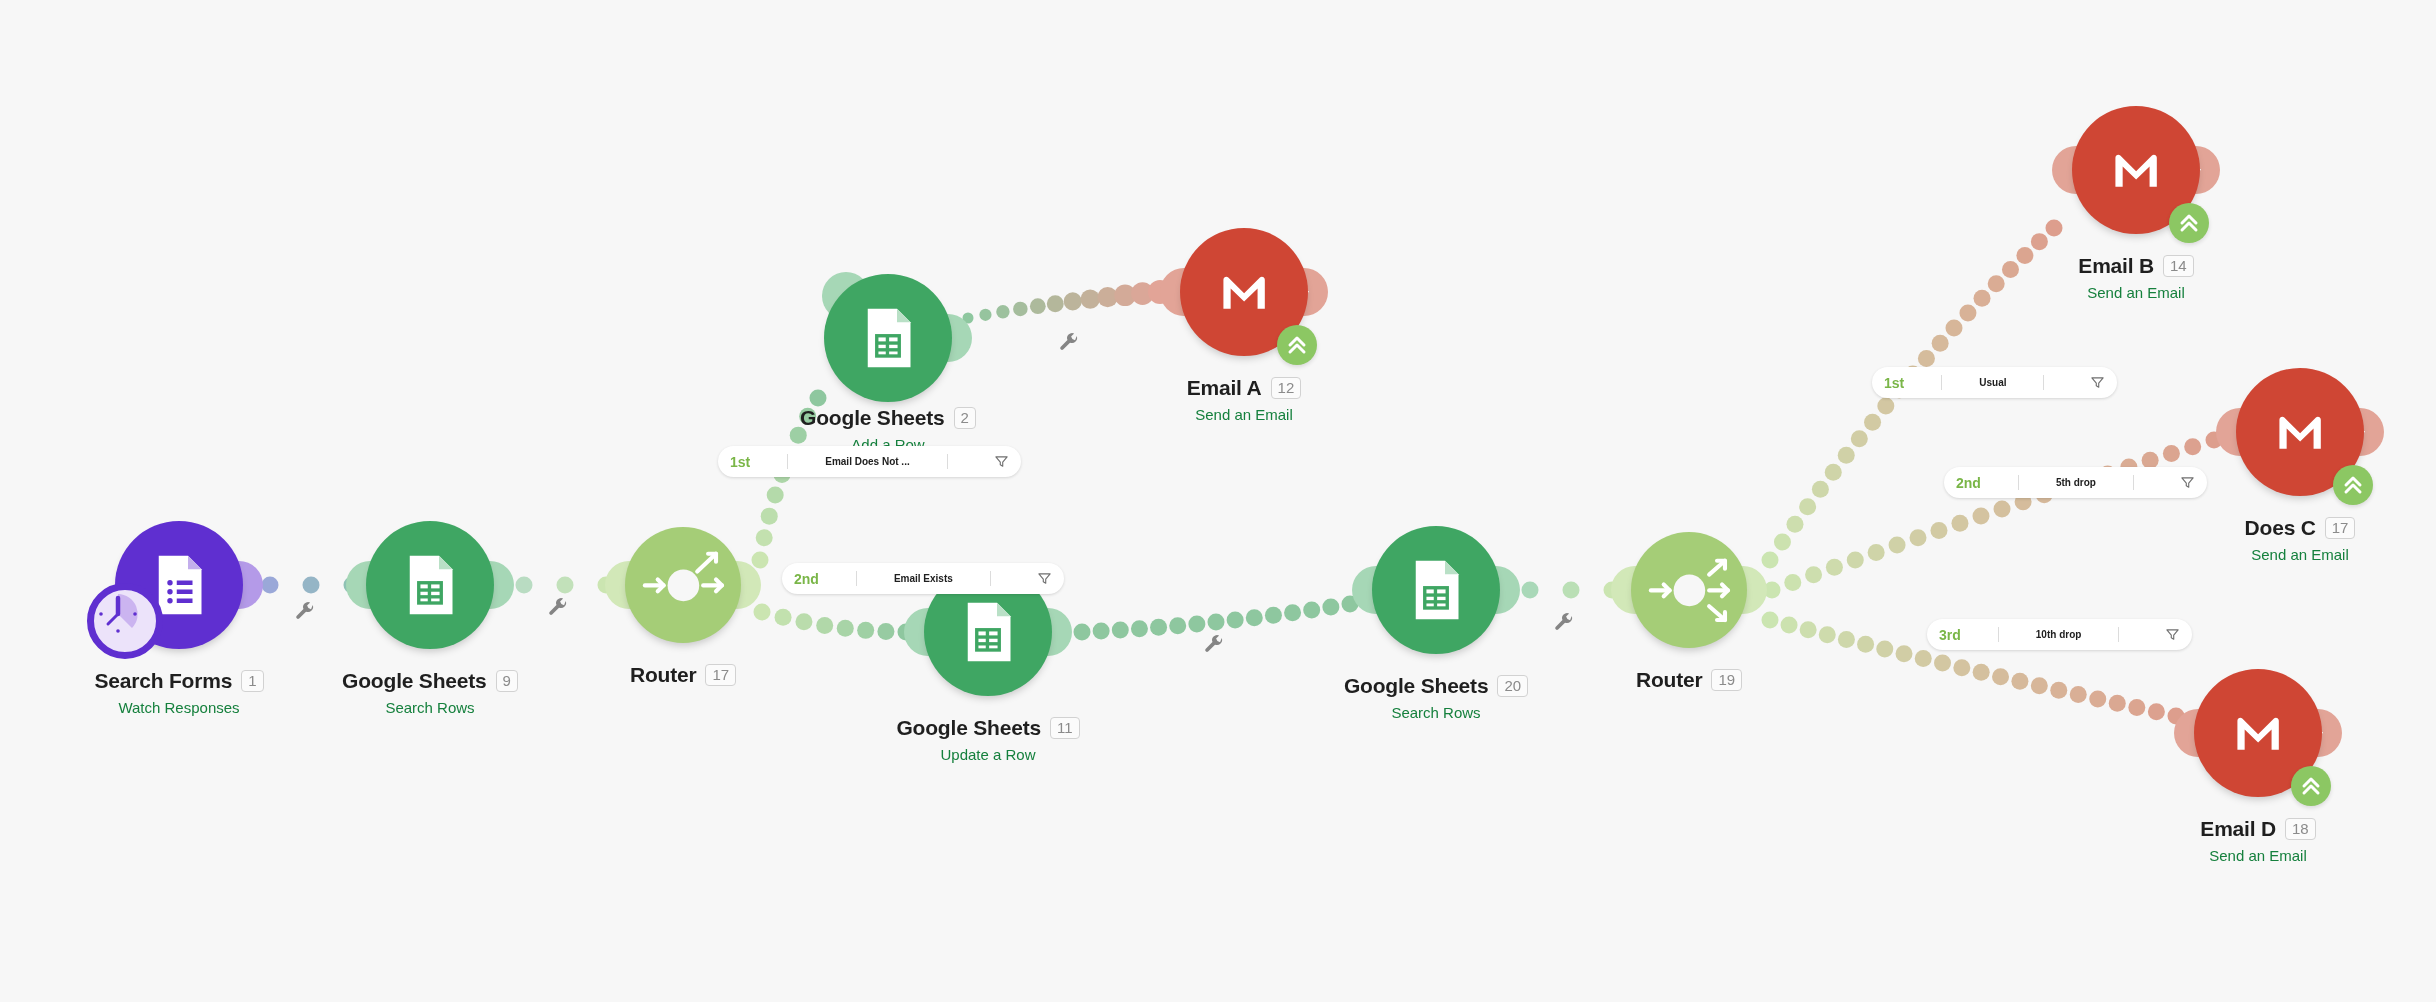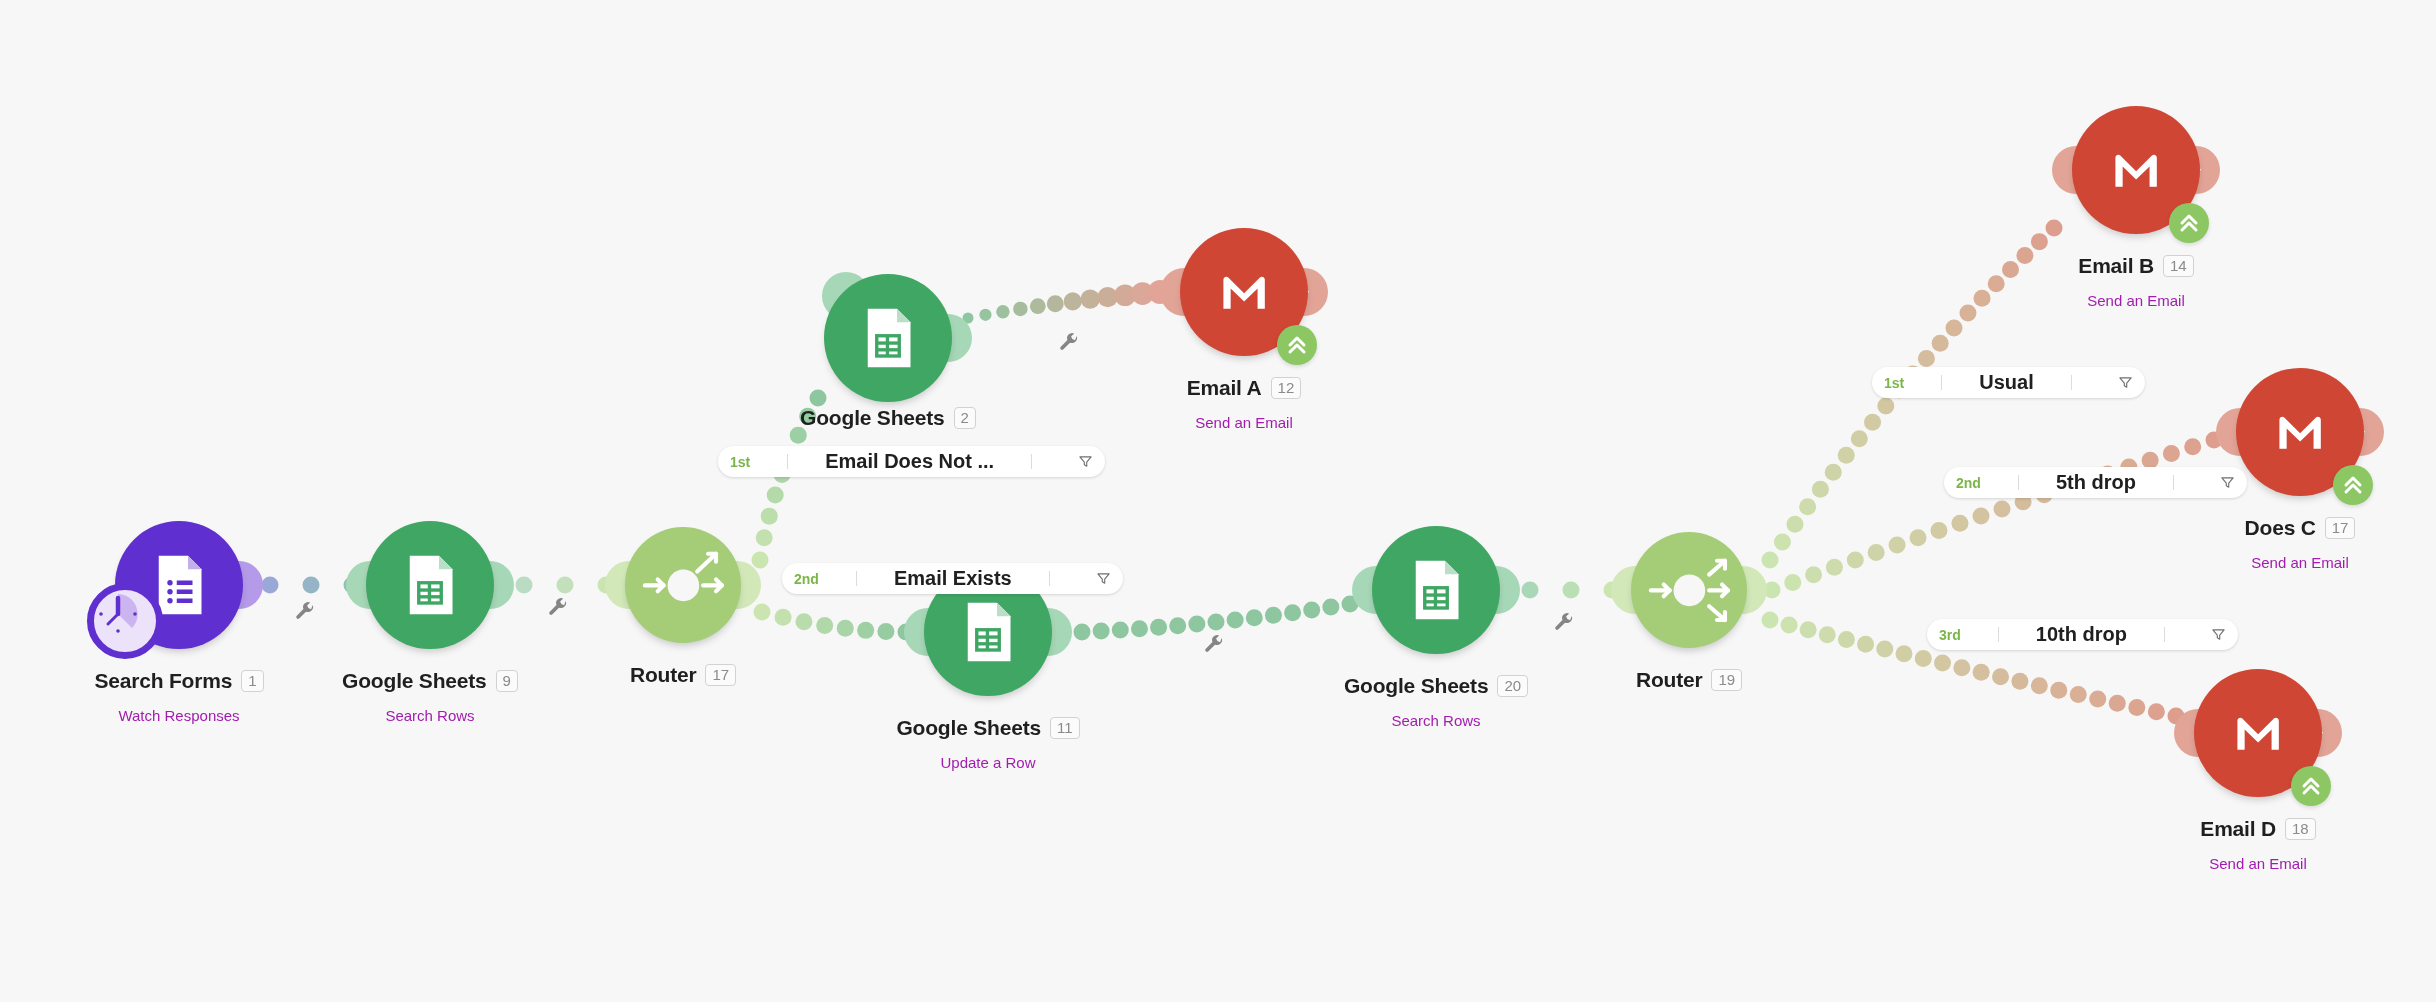--- a/index.html
+++ b/index.html
@@ -52,32 +52,32 @@
     font-size:21px;font-weight:bold;color:#1f1f1f;letter-spacing:-.2px;
     display:inline-block;vertical-align:middle;
   }
   .caption .num{
     display:inline-block;vertical-align:middle;margin-left:9px;
     font-size:15px;color:#8b8b8b;font-weight:400;
     border:1px solid #d2d2d2;border-radius:4px;background:#fbfbfb;
     padding:1px 6px 2px 6px;line-height:1.15;
   }
   .caption .sub{
-    display:block;margin-top:14px;font-size:15px;color:#a21caf;font-weight:400;
+    display:block;margin-top:6px;font-size:15px;color:#15803d;font-weight:400;
   }
 
   
   .pill{
     position:absolute;height:31px;border-radius:16px;background:#fff;
     box-shadow:0 1px 3px rgba(0,0,0,.14);
     display:flex;align-items:center;padding:0 12px;white-space:nowrap;gap:28px;
   }
   .pill .ord{font-size:14px;color:#7ab648;font-weight:600;}
   .pill .div{width:1px;height:15px;background:#dcdcdc;margin:0 9px;}
-  .pill .nm{font-size:20px;color:#202020;font-weight:bold;}
+  .pill .nm{font-size:10px;color:#202020;font-weight:bold;}
   .pill .funnel{margin-left:9px;display:flex;align-items:center;}
 
   
   .wrench{position:absolute;width:22px;height:22px;opacity:.72;}
 
   svg{display:block;overflow:visible;}
 </style>
 </head>
 <body>
 

